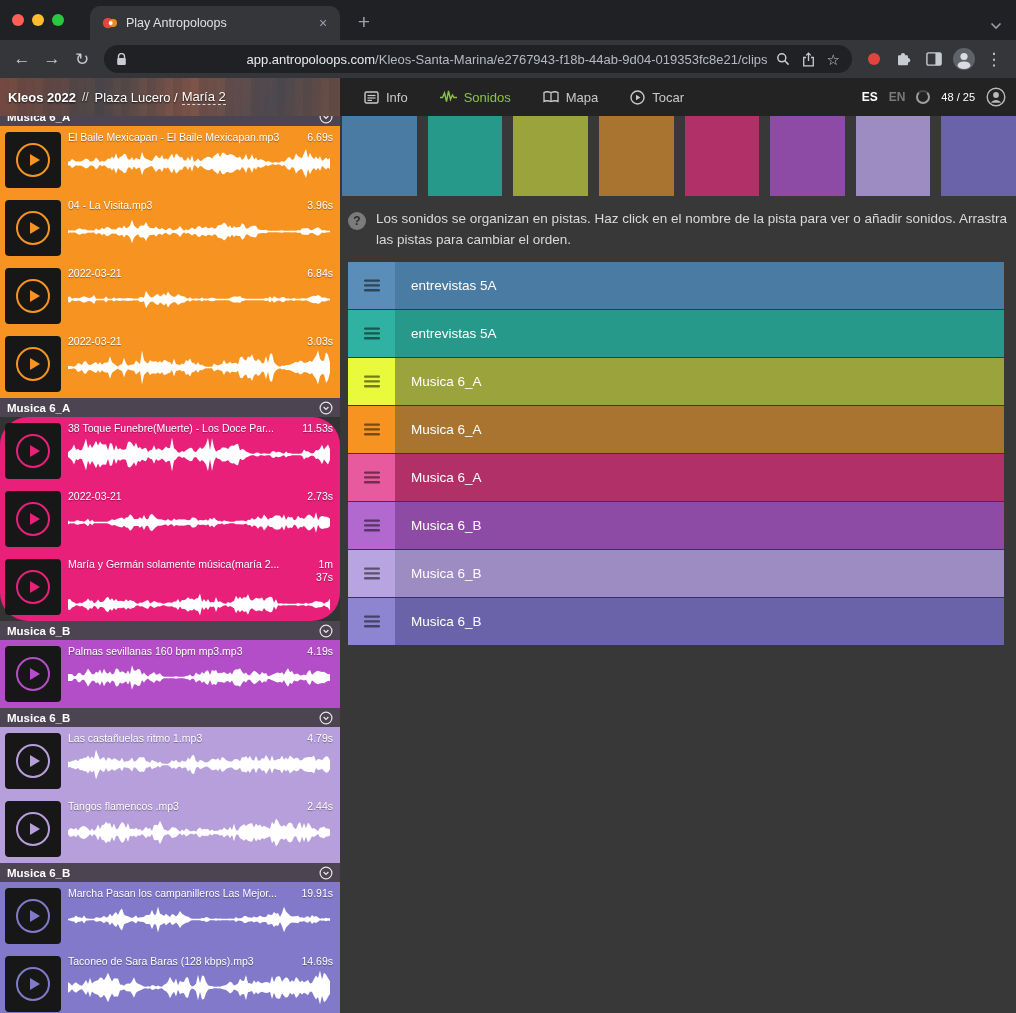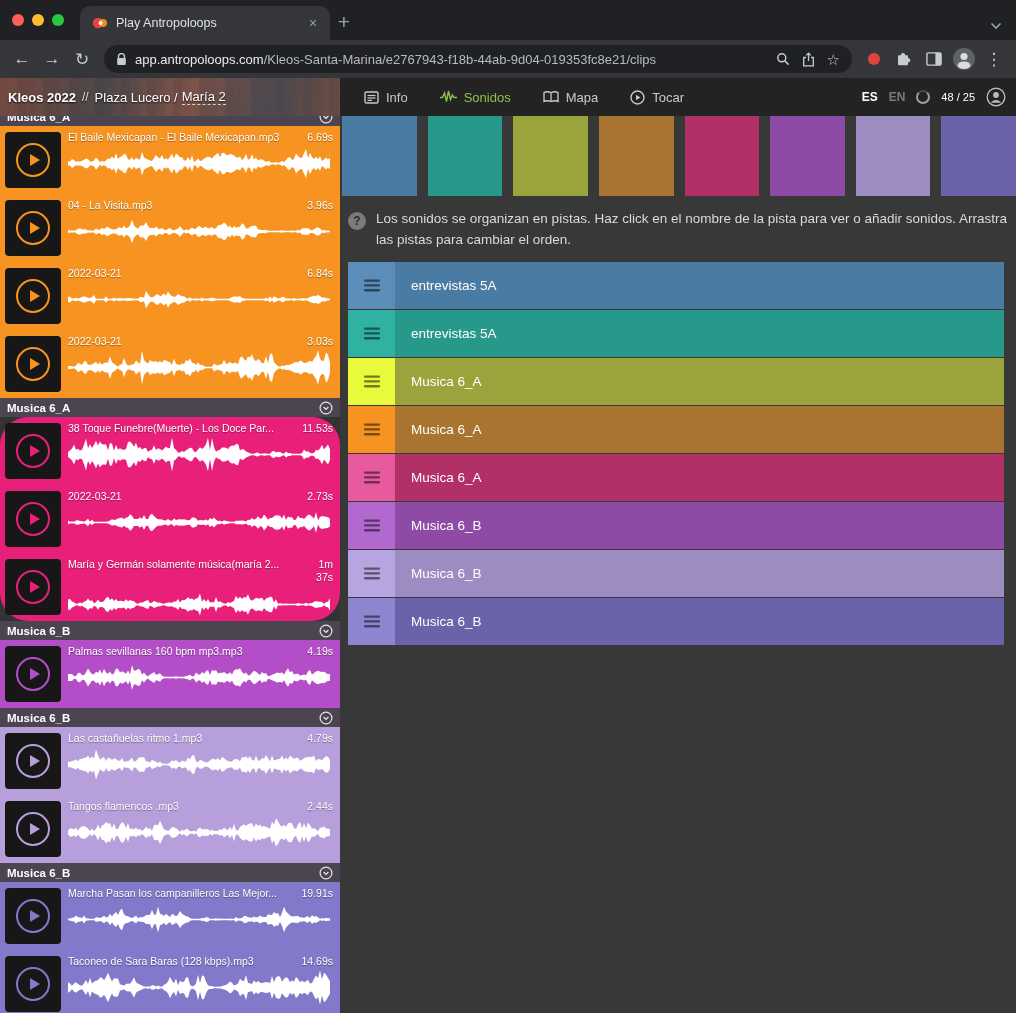--- a/index.html
+++ b/index.html
@@ -4,38 +4,38 @@
 <style>
   * { box-sizing: border-box; }
   html,body { margin:0; padding:0; }
   body {
     width:1016px; height:1013px; overflow:hidden;
     background:#383838;
     font-family:"Liberation Sans", sans-serif;
   }
 
   
-  .tabstrip { height:40px; background:#202124; display:flex; align-items:flex-end; position:relative; }
+  .tabstrip { height:40px; background:#202124; display:flex; align-items:flex-end; position:relative;gap:10px; }
   .lights { display:flex; gap:8px; padding:0 16px 0 12px; align-items:center; height:40px; }
   .light { width:12px; height:12px; border-radius:50%; }
   .light.red { background:#ff5f57; }
   .light.yellow { background:#febc2e; }
   .light.green { background:#28c840; }
   .tab { width:250px; height:34px; background:#35363a; border-radius:10px 10px 0 0;
          display:flex; align-items:center; gap:8px; padding:0 8px 0 12px; }
   .tab-title { flex:1; color:#dfe1e5; font-size:12.5px; white-space:nowrap; overflow:hidden; }
   .tab-close { color:#9aa0a6; font-size:14px; width:18px; height:18px; line-height:18px; text-align:center; border-radius:50%; }
   .newtab { color:#9aa0a6; font-size:21px; width:28px; height:34px; line-height:32px; text-align:center; }
   .tab-search { position:absolute; right:14px; top:16px; }
 
   .toolbar { height:38px; background:#35363a; display:flex; align-items:center; padding:0 8px; gap:2px; }
   .tb-btn { width:28px; height:28px; display:flex; align-items:center; justify-content:center;
             color:#c8cbcf; font-size:17px; border-radius:50%; flex:none; }
   .urlbar { flex:1; height:28px; background:#202124; border-radius:14px; display:flex; align-items:center;
-            gap:8px; padding:0 12px; margin:0 6px; min-width:0; }
+            gap:8px; padding:0 12px; margin:0 6px; min-width:0;text-align:right; }
   .url-text { flex:1; min-width:0; white-space:nowrap; overflow:hidden; font-size:13px; }
   .url-host { color:#e8eaed; }
   .url-path { color:#b6babf; }
   .url-icons { display:flex; align-items:center; gap:12px; flex:none; }
   .rec-dot { width:12px; height:12px; border-radius:50%; background:#e1443d; margin:0 8px; flex:none; }
 
   
   .appheader { height:38px; background:#232323; display:flex; align-items:stretch; }
   .crumbwrap { width:340px; flex:none; display:flex; align-items:center; padding:17px 8px; position:relative;
     background:

